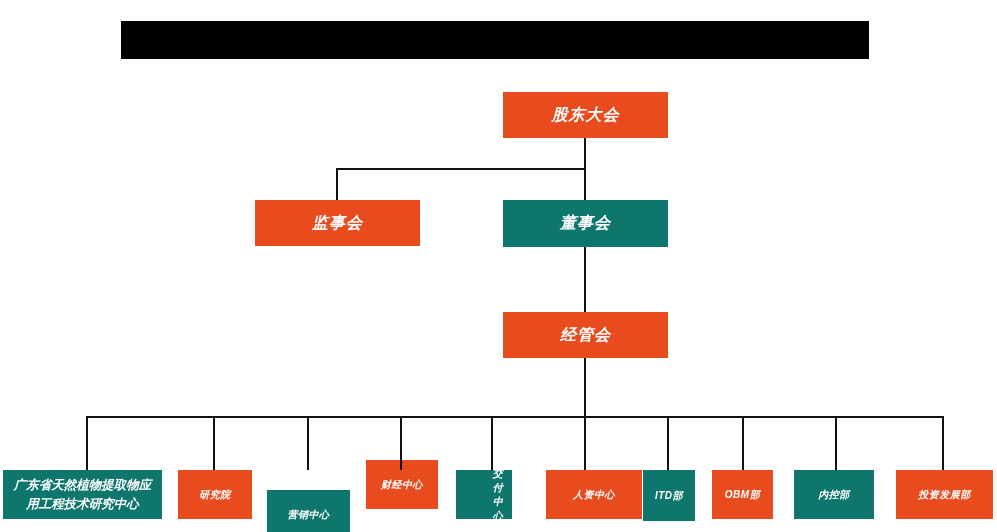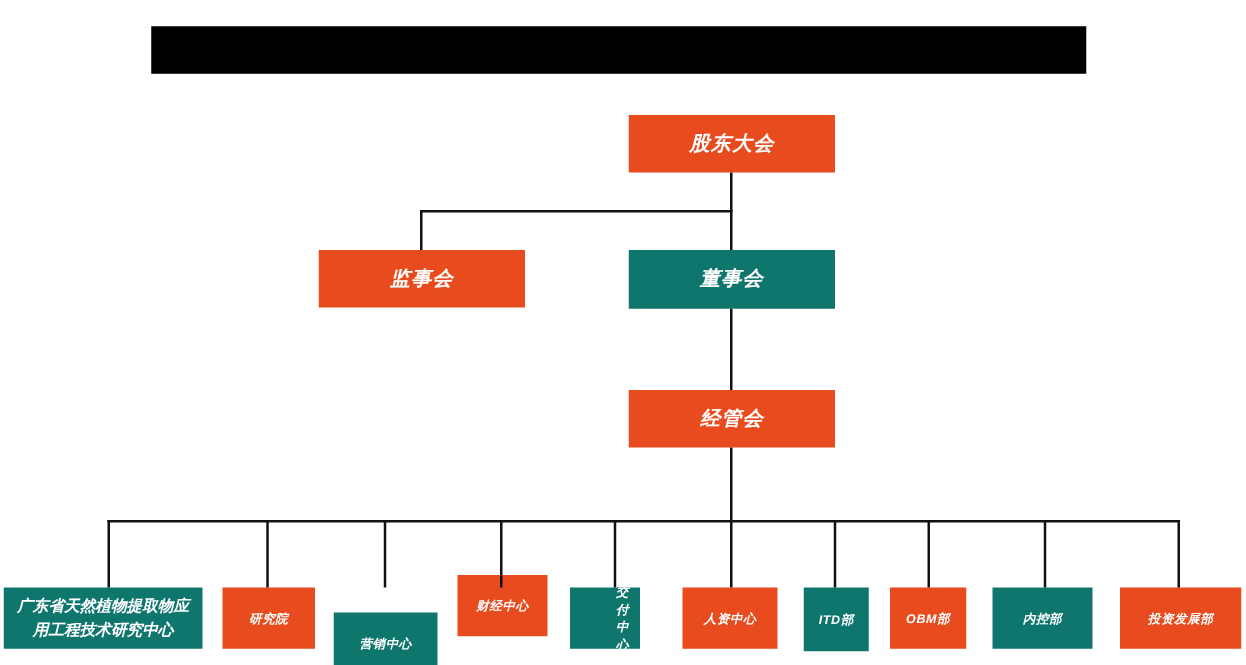--- a/index.html
+++ b/index.html
@@ -69,21 +69,21 @@
   </div>
   <div class="box light dept" style="left:267px; top:490px; width:83px; height:49px;">
     <span>营销中心</span>
   </div>
   <div class="box dark dept" style="left:366px; top:460px; width:72px; height:49px;">
     <span>财经中心</span>
   </div>
   <div class="box light dept" style="left:456px; top:470px; width:56px; height:49px;padding-left:32px;">
     <span>交付中心</span>
   </div>
-  <div class="box dark dept" style="left:546px; top:470px; width:76px; height:49px;">
+  <div class="box dark dept" style="left:546px; top:470px; width:96px; height:49px;">
     <span>人资中心</span>
   </div>
   <div class="box light dept" style="left:643px; top:470px; width:52px; height:51px;justify-content:center;">
     <span>ITD部</span>
   </div>
   <div class="box dark dept" style="left:712px; top:470px; width:61px; height:49px;">
     <span>OBM部</span>
   </div>
   <div class="box light dept" style="left:794px; top:470px; width:80px; height:49px;">
     <span>内控部</span>

